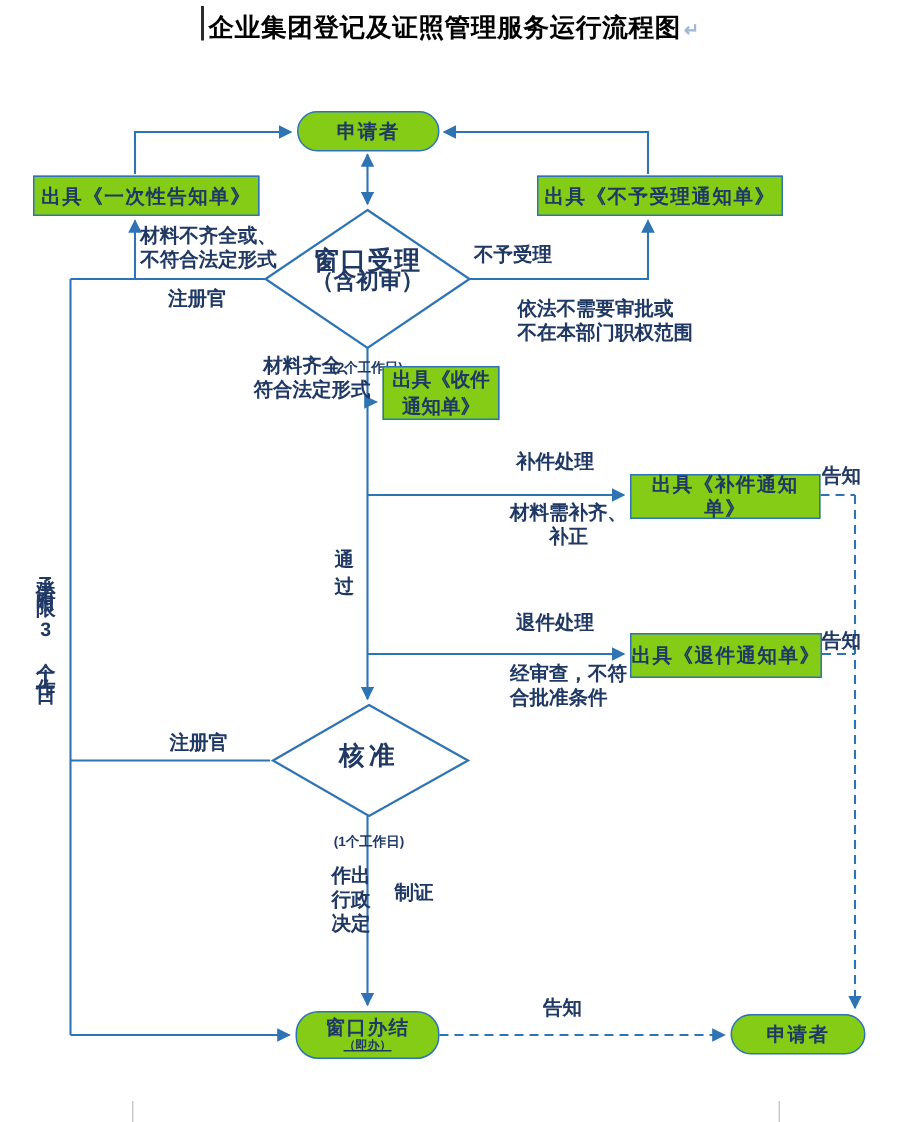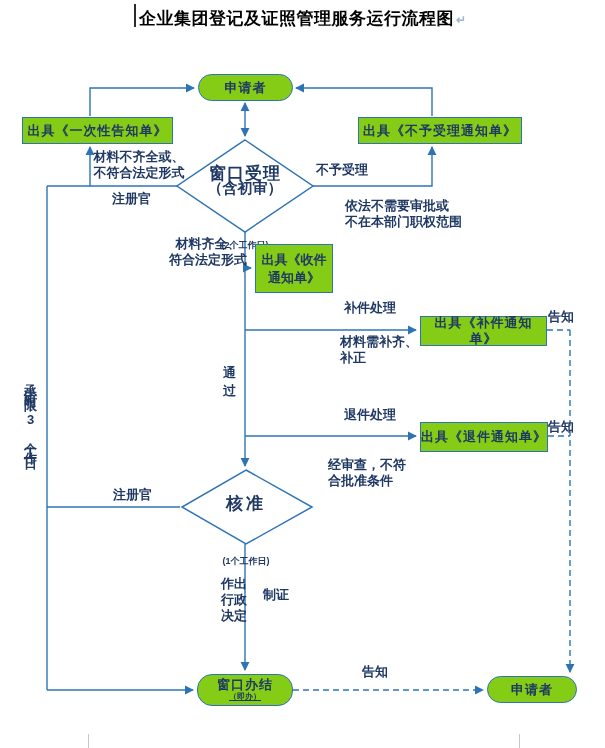--- a/index.html
+++ b/index.html
@@ -95,21 +95,21 @@
   <div class="node" style="left:22px;top:117px;width:151px;height:27px;">出具《一次性告知单》</div>
 
   <div class="node" style="left:358px;top:117px;width:164px;height:27px;">出具《不予受理通知单》</div>
 
   <div class="dtext" style="left:186px;top:166px;width:118px;">
     <div class="d-title">窗口受理</div>
     <div class="d-sub">（含初审）</div>
     <div class="d-note">(2个工作日)</div>
   </div>
 
-  <div class="node receipt" style="left:255px;top:244px;width:78px;height:49px;">
+  <div class="node receipt" style="left:255px;top:244px;width:78px;height:36px;">
     <div>出具《收件</div>
     <div>通知单》</div>
   </div>
 
   <div class="node" style="left:420px;top:316px;width:127px;height:30px;">出具《补件通知单》</div>
 
   <div class="node" style="left:420px;top:422px;width:128px;height:30px;">出具《退件通知单》</div>
 
   <div class="dtext" style="left:191px;top:496px;width:110px;">
     <div class="d-title" style="letter-spacing:3px;">核准</div>
@@ -126,25 +126,25 @@
   <div class="lbl center" style="left:86px;top:149px;width:106px;font-family:Liberation Serif, serif;">材料不齐全或、
 不符合法定形式</div>
   <div class="lbl" style="left:112px;top:191px;">注册官</div>
   <div class="lbl" style="left:316px;top:162px;text-align:right;">不予受理</div>
   <div class="lbl" style="left:345px;top:198px;">依法不需要审批或
 不在本部门职权范围</div>
   <div class="lbl center" style="left:166px;top:236px;width:84px;">材料齐全、
 符合法定形式</div>
   <div class="lbl wrapv" style="left:223px;top:364px;width:15px;line-height:18px;">通过</div>
   <div class="lbl" style="left:344px;top:300px;">补件处理</div>
-  <div class="lbl" style="left:340px;top:334px;">材料需补齐、
+  <div class="lbl" style="left:340px;top:334px;text-align:center;">材料需补齐、
 补正</div>
   <div class="lbl" style="left:548px;top:309px;">告知</div>
   <div class="lbl" style="left:344px;top:407px;">退件处理</div>
-  <div class="lbl" style="left:328px;top:441px;margin-top:16px;">经审查，不符
+  <div class="lbl" style="left:340px;top:441px;">经审查，不符
 合批准条件</div>
   <div class="lbl" style="left:548px;top:419px;">告知</div>
   <div class="lbl" style="left:113px;top:487px;">注册官</div>
   <div class="lbl vert" style="left:21px;top:374px;">承诺时限：3个工作日</div>
   <div class="lbl wrapv" style="left:221px;top:576px;width:28px;">作出行政决定</div>
   <div class="lbl" style="left:263px;top:587px;">制证</div>
   <div class="lbl" style="left:362px;top:664px;">告知</div>
 
   <div class="edge-mark" style="left:88px;"></div>
   <div class="edge-mark" style="left:519px;"></div>

